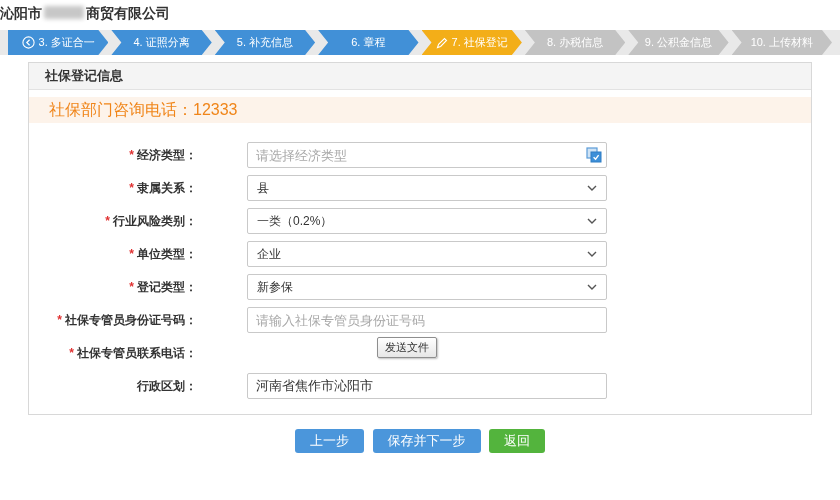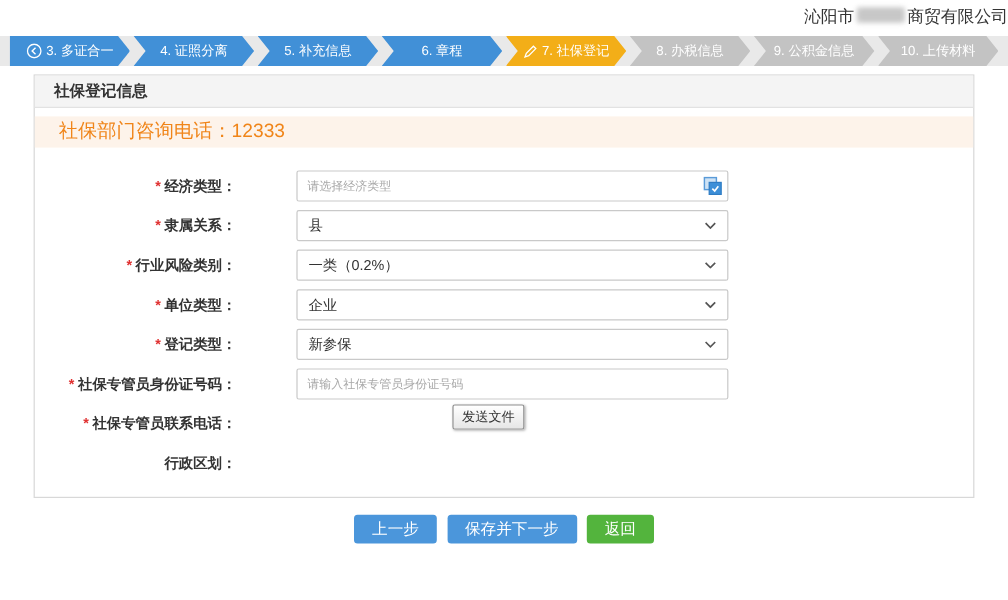--- a/index.html
+++ b/index.html
@@ -4,21 +4,21 @@
 <style>
   * { box-sizing: border-box; }
   html,body { margin:0; padding:0; }
   body {
     width:840px; height:500px; overflow:hidden;
     background:#ffffff;
     font-family:"Liberation Sans", sans-serif;
     color:#333;
   }
   
-  .title-row { text-align:right; padding-top:5px; height:24px; font-size:14px; font-weight:normal; color:#333; }
+  .title-row { text-align:left; padding-top:5px; height:24px; font-size:14px; font-weight:bold; color:#333; }
   .blur-box { display:inline-block; width:40px; height:13px; background:#c7c7c7; filter:blur(2px); border-radius:2px; vertical-align:-1px; margin:0 2px; }
   
   .stepbar { margin-top:6px; background:#e9e9e9; padding:0 8px; height:25px; display:flex; column-gap:3px; }
   .step {
     flex:1; display:flex; align-items:center; justify-content:center; gap:4px;
     color:#fff; font-size:11px; white-space:nowrap;
     clip-path:polygon(0 0, calc(100% - 10px) 0, 100% 50%, calc(100% - 10px) 100%, 0 100%, 10px 50%);
   }
   .step.first { clip-path:polygon(0 0, calc(100% - 10px) 0, 100% 50%, calc(100% - 10px) 100%, 0 100%);text-align:right; }
   .step.done   { background:#4190d7; }
@@ -31,21 +31,21 @@
   .notice { margin-top:7px; background:#fdf3ea; color:#f08519; font-size:16px; height:26px; line-height:26px; padding:0 20px; }
   
   .formarea { padding:19px 0 8px; }
   .frow { display:flex; align-items:center; height:26px; margin-bottom:7px;gap:44px; }
   .flabel { width:168px; flex:none; text-align:right; font-size:12px; font-weight:bold; color:#333; }
   .req { color:#e03131; margin-right:3px; font-weight:bold; }
   .fctrl { margin-left:6px; display:flex; align-items:center; }
   .input-wrap { position:relative; width:360px; height:26px; }
   input.txt {
     width:100%; height:26px; border:1px solid #c9c9c9; border-radius:2px;
-    padding:0 8px; font-size:10px; color:#333; font-family:inherit; outline:none; background:#fff;
+    padding:0 8px; font-size:13px; color:#333; font-family:inherit; outline:none; background:#fff;
   }
   input.txt::placeholder { color:#a8a8a8; }
   .picker-icon { position:absolute; right:4px; top:4px; width:18px; height:18px; cursor:pointer; }
   .selectbox {
     width:360px; height:26px; border:1px solid #c9c9c9; border-radius:2px; background:#fff;
     display:flex; align-items:center; justify-content:space-between; padding:0 9px; font-size:12px; color:#333; cursor:pointer;
   }
   .sel-caret { display:inline-flex; }
   .pick-person { display:flex; align-items:center; margin-left:4px; gap:1px; }
   .ball-pencil { width:19px; height:19px; display:inline-flex; }
@@ -201,20 +201,25 @@
         </span>
       </div>
     </div>
 
     <div class="frow">
       <div class="flabel"><span class="req">*</span><span>社保专管员联系电话：</span></div>
     </div>
 
     <div class="frow">
       <div class="flabel"><span>行政区划：</span></div>
+      <div class="fctrl">
+        <span class="input-wrap">
+          <input class="txt" type="text" value="河南省焦作市沁阳市" style="">
+        </span>
+      </div>
     </div>
 
   </div>
 </div>
 
 <div class="tooltip">发送文件</div>
 
 <div class="btnrow">
   <button class="btn blue">上一步</button>
   <button class="btn blue">保存并下一步</button>

